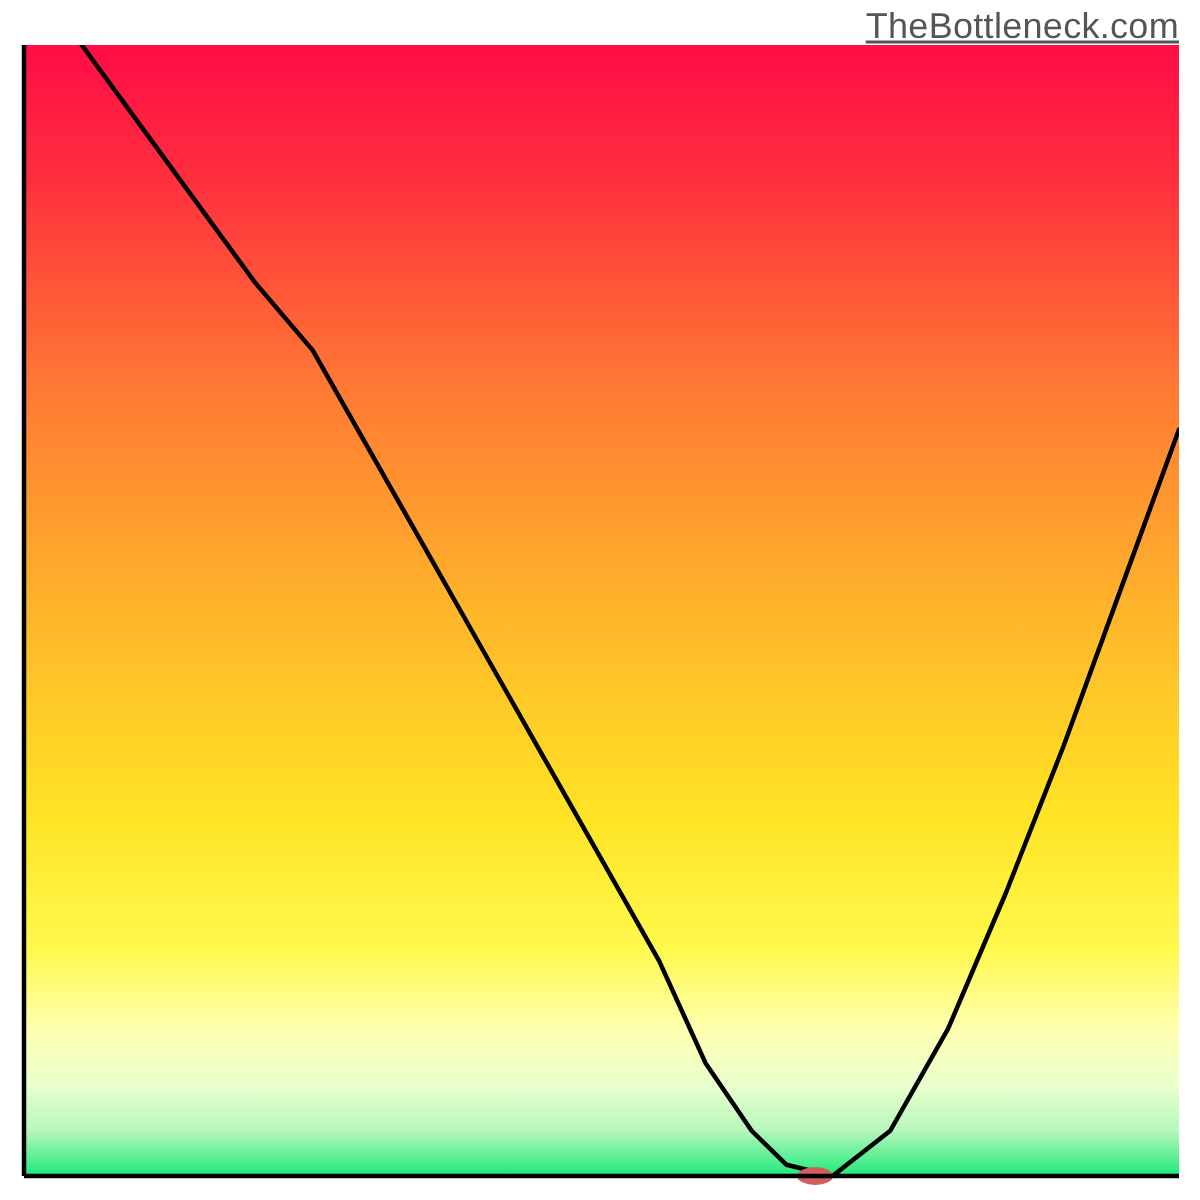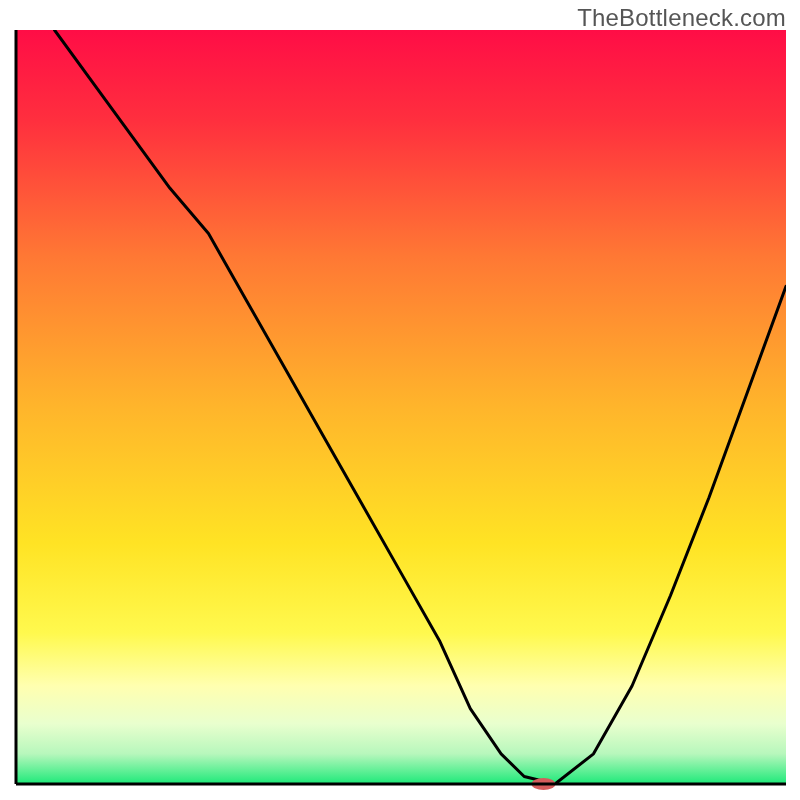--- a/index.html
+++ b/index.html
@@ -17,20 +17,21 @@
   }
   .watermark {
     position: absolute;
     top: 4px;
     right: 14px;
     font-size: 24px;
     font-weight: 400;
     color: #555555;
     letter-spacing: 0.2px;
     z-index: 10;
+    text-decoration: underline;
   }
   svg {
     display: block;
   }
 </style>
 </head>
 <body>
 
 <div class="chart-container">
   <div class="watermark">TheBottleneck.com</div>

